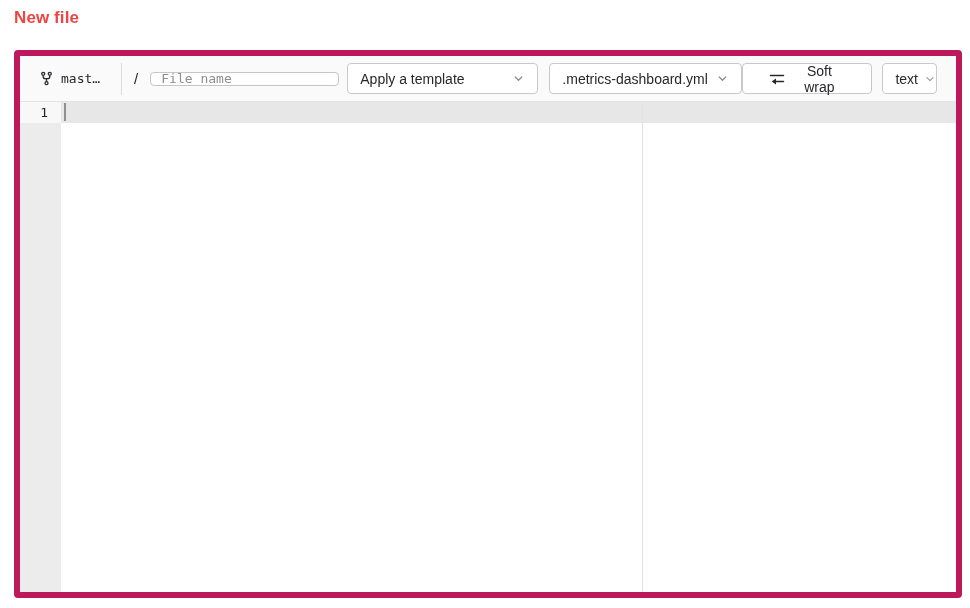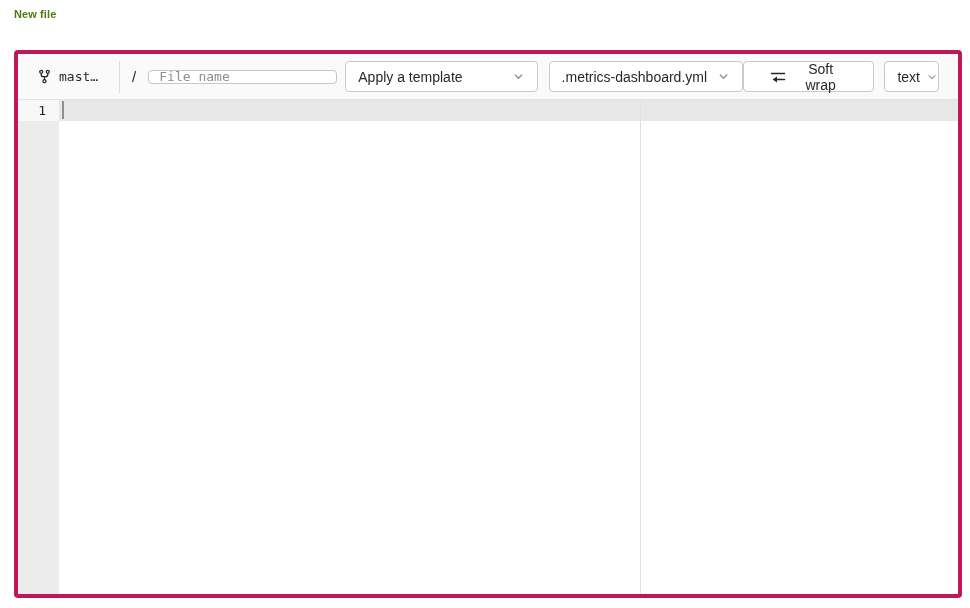--- a/index.html
+++ b/index.html
@@ -8,27 +8,27 @@
     width: 970px; height: 608px;
     background: #ffffff;
     font-family: "Liberation Sans", sans-serif;
     color: #28272d;
     position: relative;
     overflow: hidden;
   }
   .page-title {
     position: absolute; left: 14px; top: 8px;
     margin: 0;
-    font-size: 11px; font-weight: 700; color: #4d7c0f;
+    font-size: 17px; font-weight: 700; color: #ef4444;
     letter-spacing: 0.1px;
   }
   .editor-container {
     position: absolute; left: 14px; top: 50px;
     width: 948px; height: 548px;
-    border: 4px solid #be185d;
+    border: 6px solid #be185d;
     border-radius: 4px;
     background: #ffffff;
     display: flex; flex-direction: column;
     overflow: hidden;
   }
   
   .toolbar {
     height: 46px; flex: 0 0 46px;
     background: #fafafa;
     border-bottom: 1px solid #e3e3e6;

